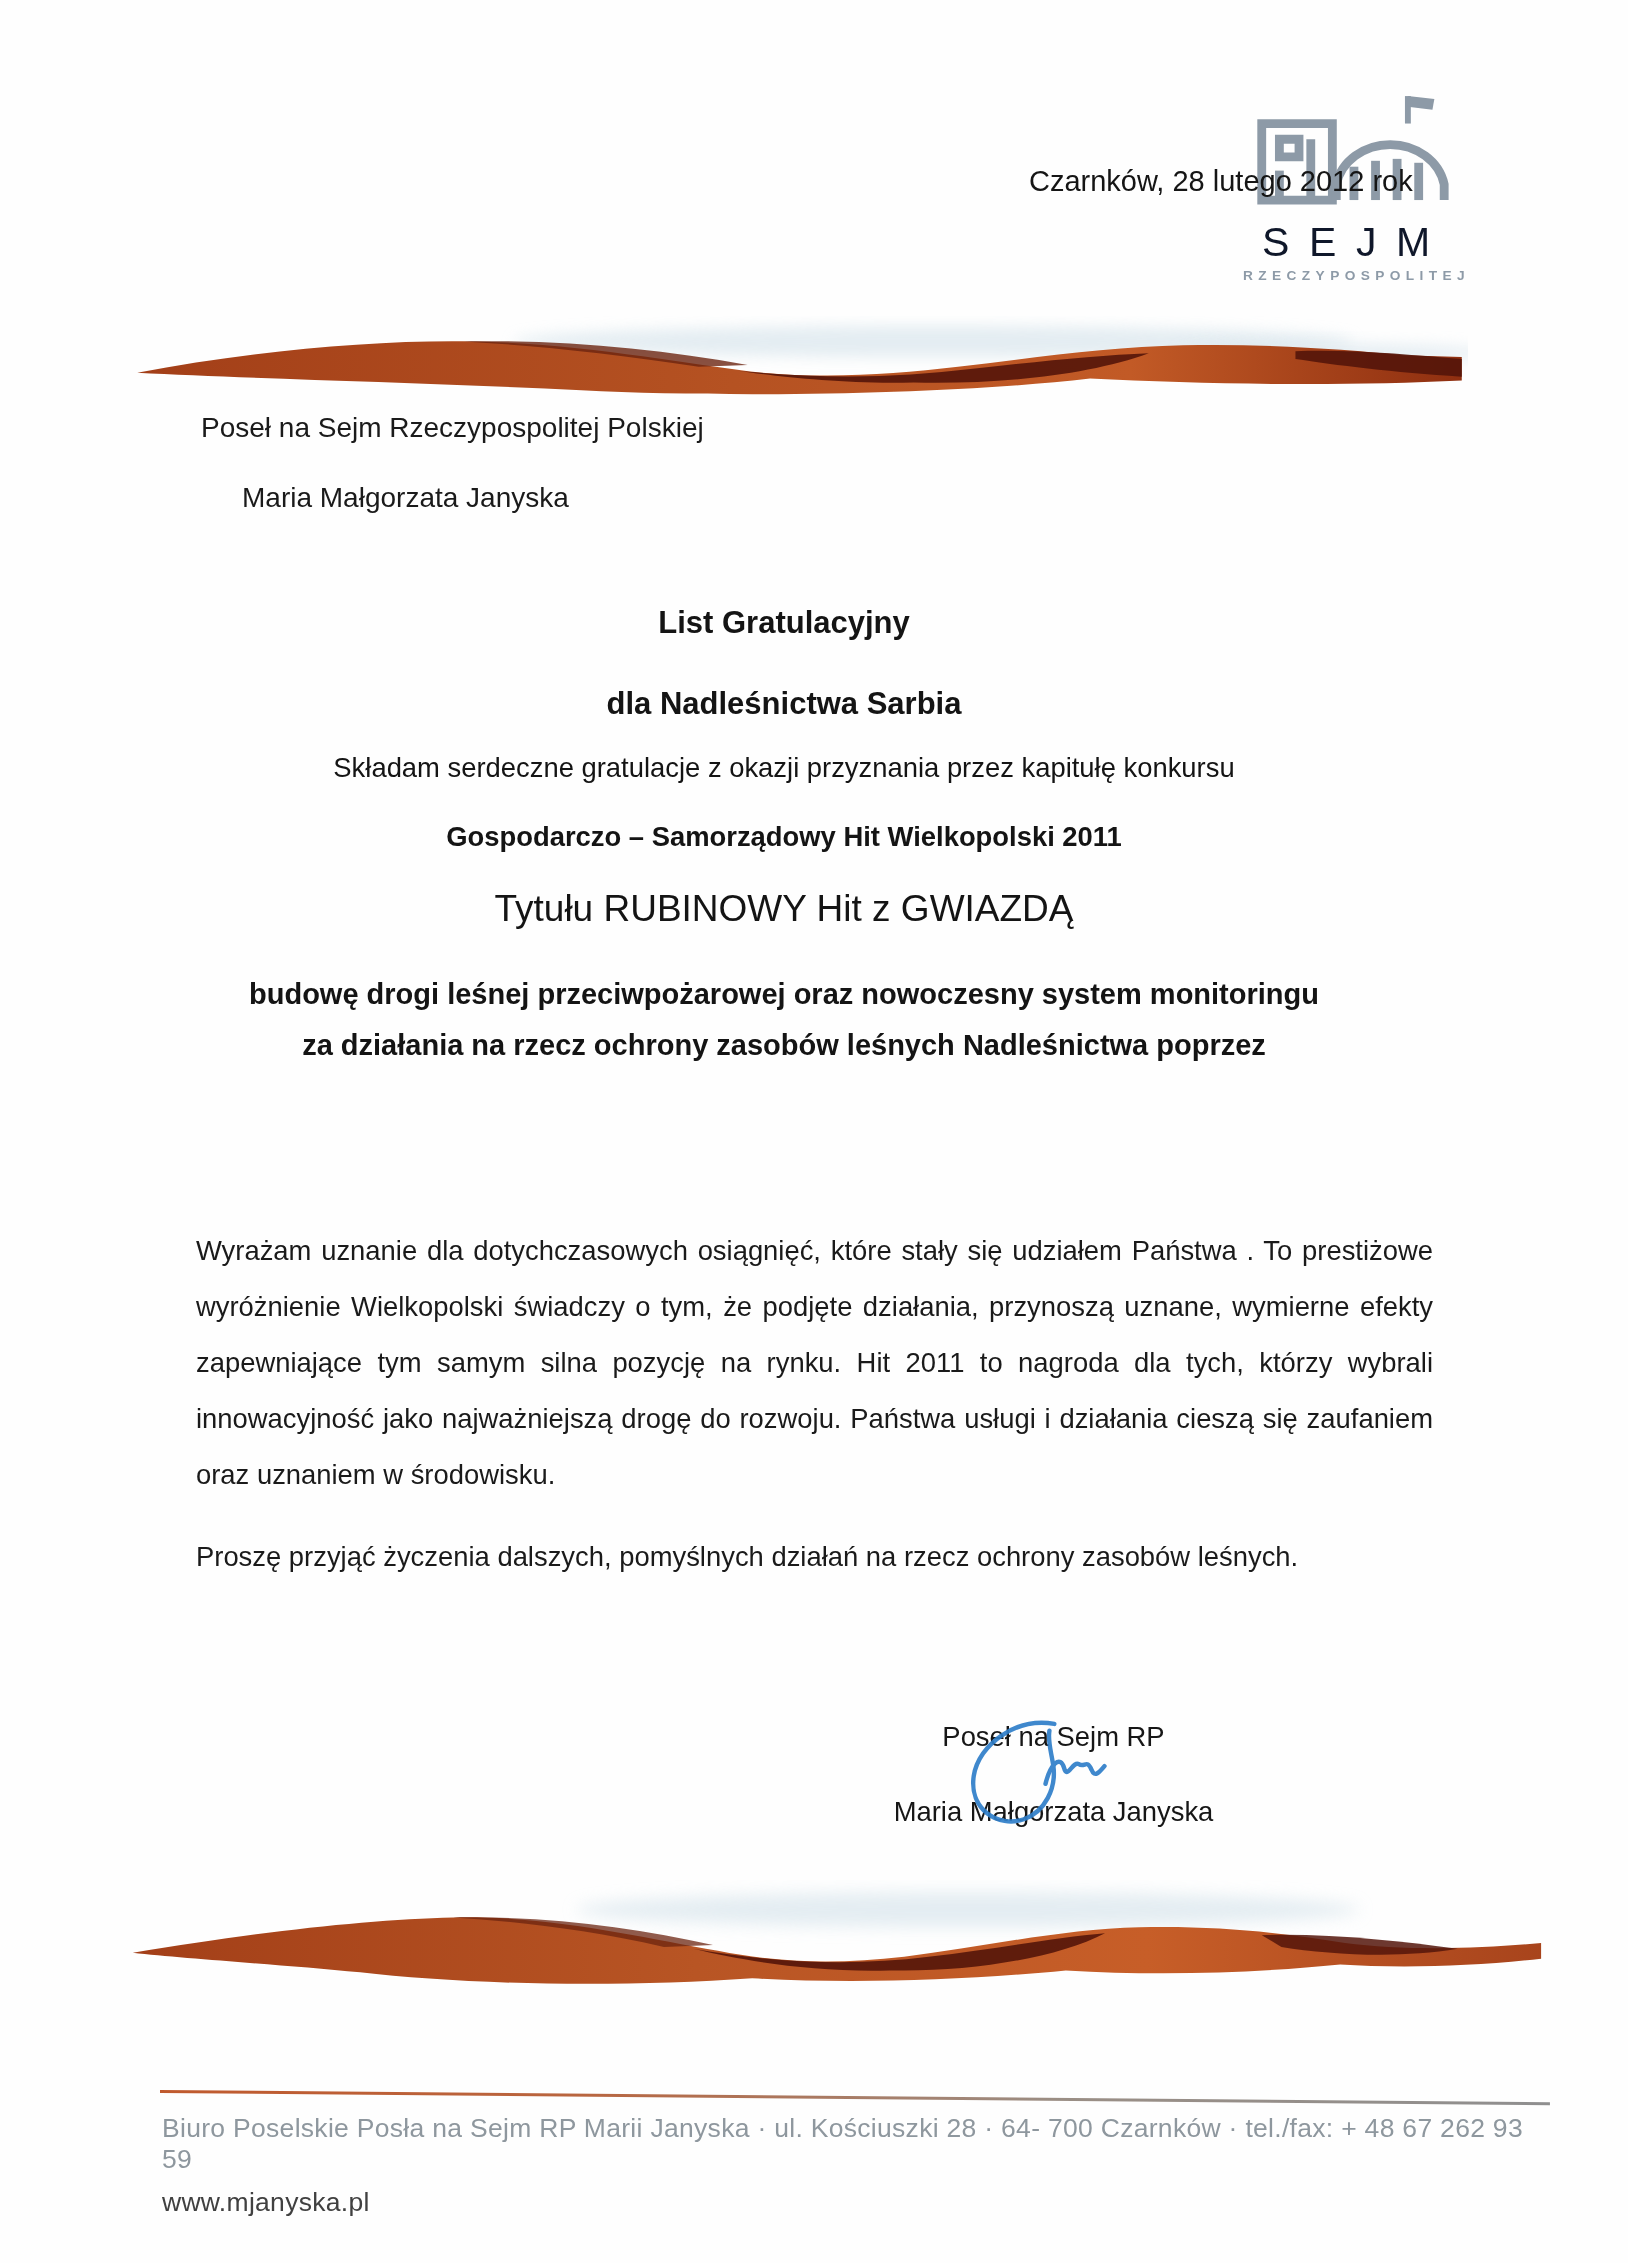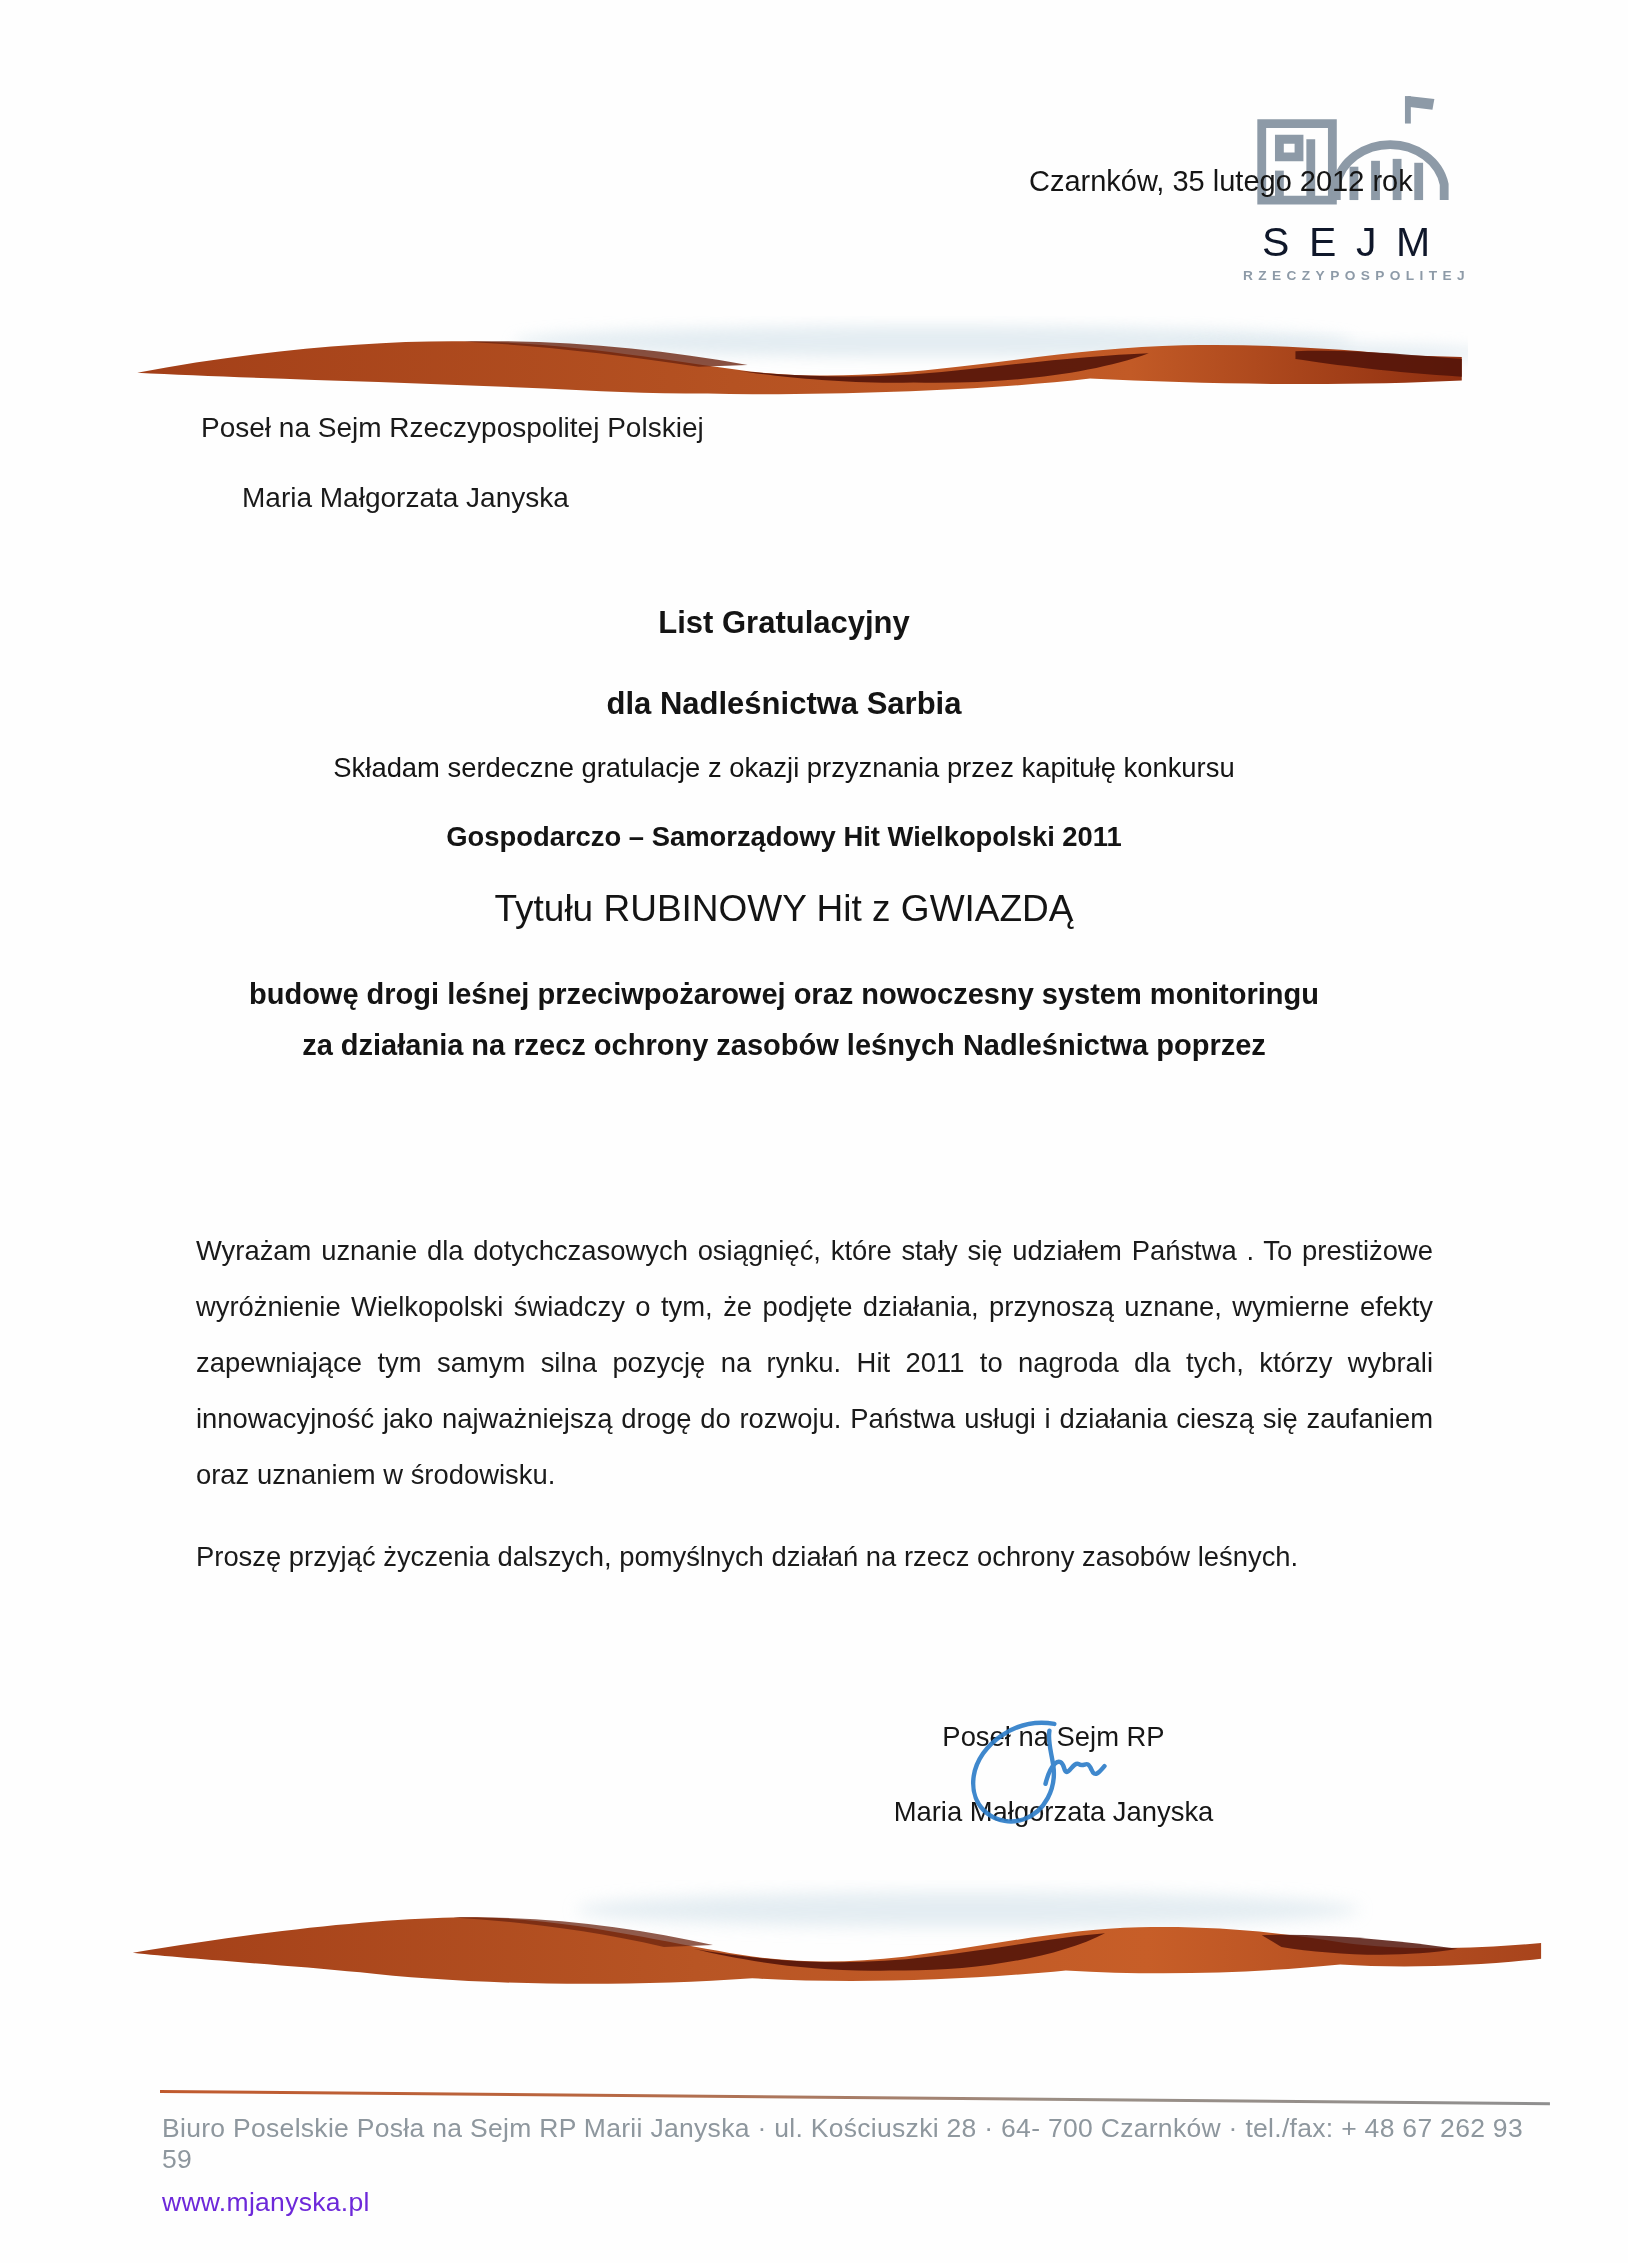--- a/index.html
+++ b/index.html
@@ -66,28 +66,28 @@
   
   .footer-rule{
     position:absolute; left:160px; top:2090px; width:1390px; height:2.9px;
     background:linear-gradient(to right, #c05a2e 0%, #b9653f 30%, #9a8e85 65%, #8f8f8f 100%);
     transform:rotate(0.5deg); transform-origin:left center;
   }
   .footer-text{
     position:absolute; left:162px; top:2113px; width:1372px;
     font-size:26.5px; color:#8e979e; letter-spacing:0.3px;
   }
-  .footer-url{ margin-top:11.8px; color:#6d28d9; }
+  .footer-url{ margin-top:11.8px; color:#404040; }
 </style>
 </head>
 <body>
 
 <div class="page">
 
-  <div class="date-line">Czarnków, 35 lutego 2012 rok</div>
+  <div class="date-line">Czarnków, 28 lutego 2012 rok</div>
 
   <div class="sejm-logo">
     <span>
       <svg width="206" height="123" viewBox="0 0 210 125" fill="none">
         <g stroke="#8d9aa7" stroke-width="9" fill="none">
 
           <path d="M14 34 H86 V112 H14 Z"></path>
           <path d="M32 50 H52 V68 H32 Z"></path>
           <path d="M32 82 V112"></path>
           <path d="M64 50 V112"></path>

